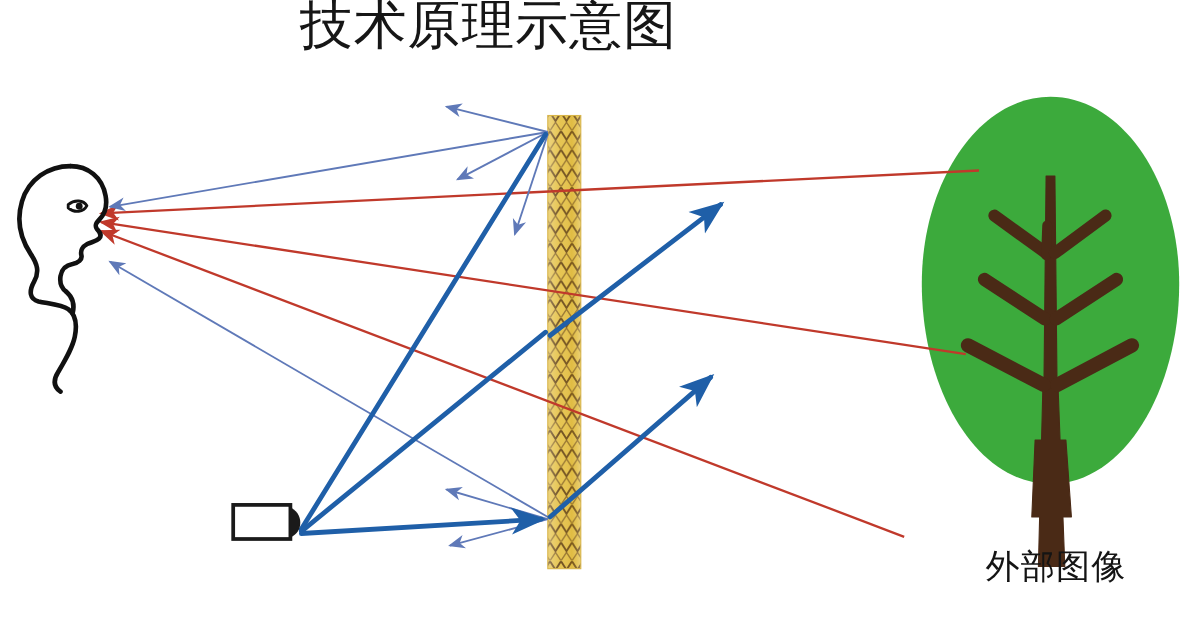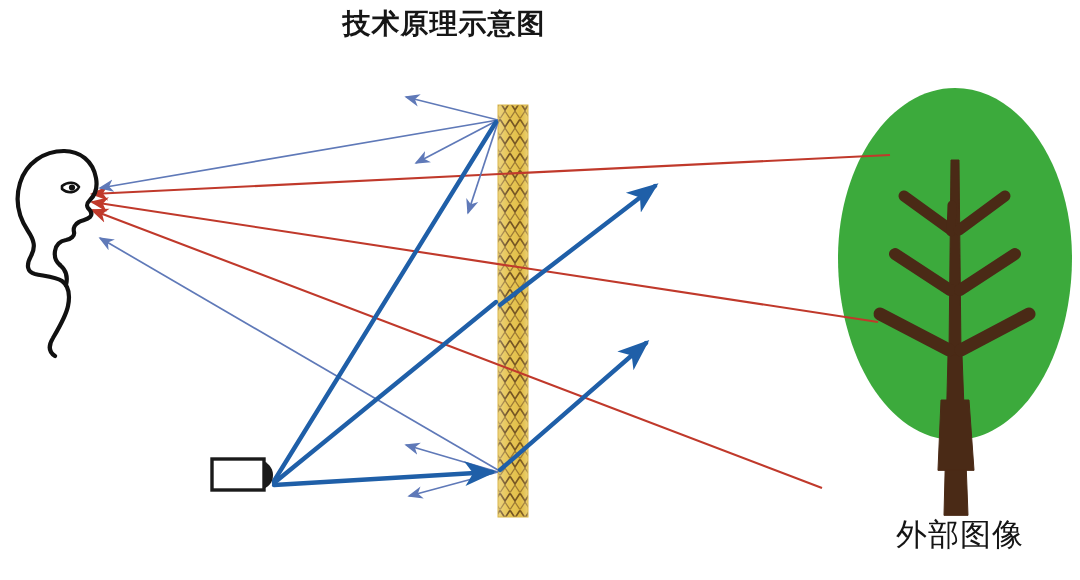--- a/index.html
+++ b/index.html
@@ -23,39 +23,38 @@
     top: 0;
     width: 1080px;
     height: 580px;
   }
   .title-text {
     position: absolute;
     left: 0;
     top: 2px;
     width: 888px;
     text-align: center;
-    font-size: 28px;
+    font-size: 48px;
     line-height: 44px;
     color: #161616;
     letter-spacing: 1px;
     white-space: nowrap;
-    font-weight: bold;
   }
   .caption {
     position: absolute;
     font-size: 31px;
     line-height: 38px;
     color: #141414;
     letter-spacing: 1px;
     white-space: nowrap;
     text-align: center;
   }
   #caption-projector { left: 120px; top: 524px; width: 250px; }
   #caption-material  { left: 385px; top: 524px; width: 260px; }
-  #caption-external  { left: 845px; top: 516px; width: 230px; text-align: center; }
+  #caption-external  { left: 845px; top: 496px; width: 230px; text-align: center; }
 </style>
 </head>
 <body>
 
 <div id="canvas">
 
   <div class="title-text">技术原理示意图</div>
 
   <svg id="diagram-svg" viewBox="0 0 1080 580">
 

